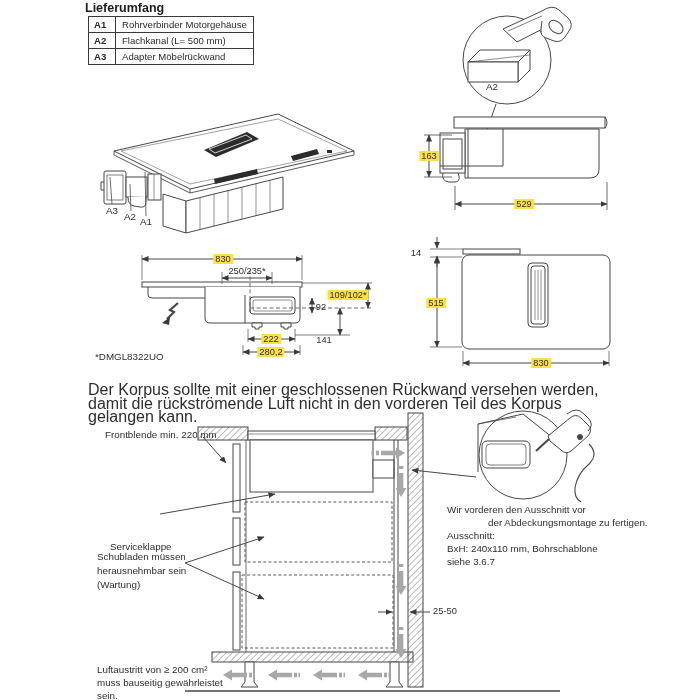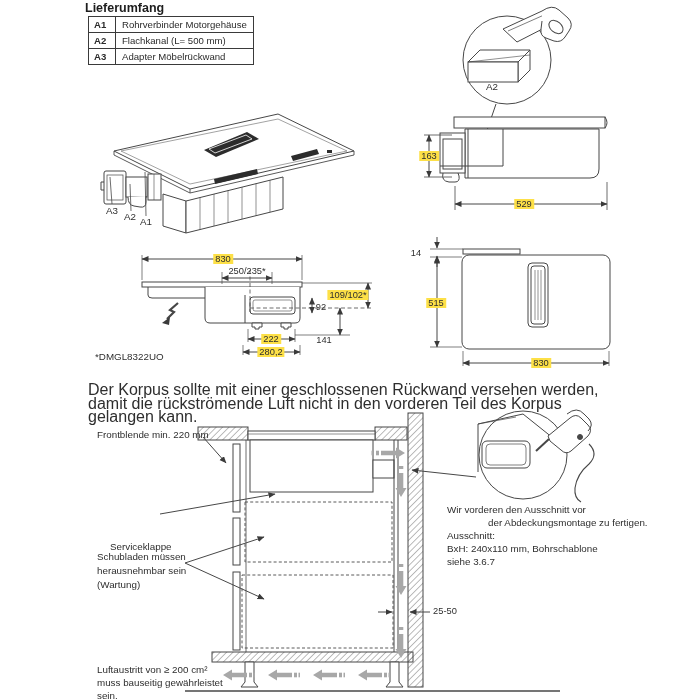--- a/index.html
+++ b/index.html
@@ -280,21 +280,21 @@
   <div class="dim" style="left:271px;top:334px;">222</div>
   <div class="dim" style="left:271px;top:347px;">280,2</div>
   <div class="lbl" style="left:95px;top:351px;">*DMGL8322UO</div>
 
   <div class="lbl" style="left:106px;top:205px;">A3</div>
   <div class="lbl" style="left:124px;top:211px;">A2</div>
   <div class="lbl" style="left:140px;top:216px;">A1</div>
 
   <div class="para">Der Korpus sollte mit einer geschlossenen Rückwand versehen werden, damit die rückströmende Luft nicht in den vorderen Teil des Korpus gelangen kann.</div>
 
-  <div class="lbl" style="left:97px;top:429px;">Frontblende min. 220 mm</div>
+  <div class="lbl" style="left:105px;top:429px;">Frontblende min. 220 mm</div>
   <div class="lbl" style="left:110px;top:509px;margin-top:32px;">Serviceklappe</div>
   <div class="lbl" style="left:97px;top:551px;">Schubladen müssen</div>
   <div class="lbl" style="left:97px;top:565px;">herausnehmbar sein</div>
   <div class="lbl" style="left:97px;top:579px;">(Wartung)</div>
 
   <div class="lbl note" style="left:447px;top:503px;">Wir vorderen den Ausschnitt vor</div>
   <div class="lbl note" style="left:447px;top:516px;margin-left:41px;">der Abdeckungsmontage zu fertigen.</div>
   <div class="lbl note" style="left:447px;top:529px;">Ausschnitt:</div>
   <div class="lbl note" style="left:447px;top:542px;">BxH: 240x110 mm, Bohrschablone</div>
   <div class="lbl note" style="left:447px;top:555px;">siehe 3.6.7</div>

